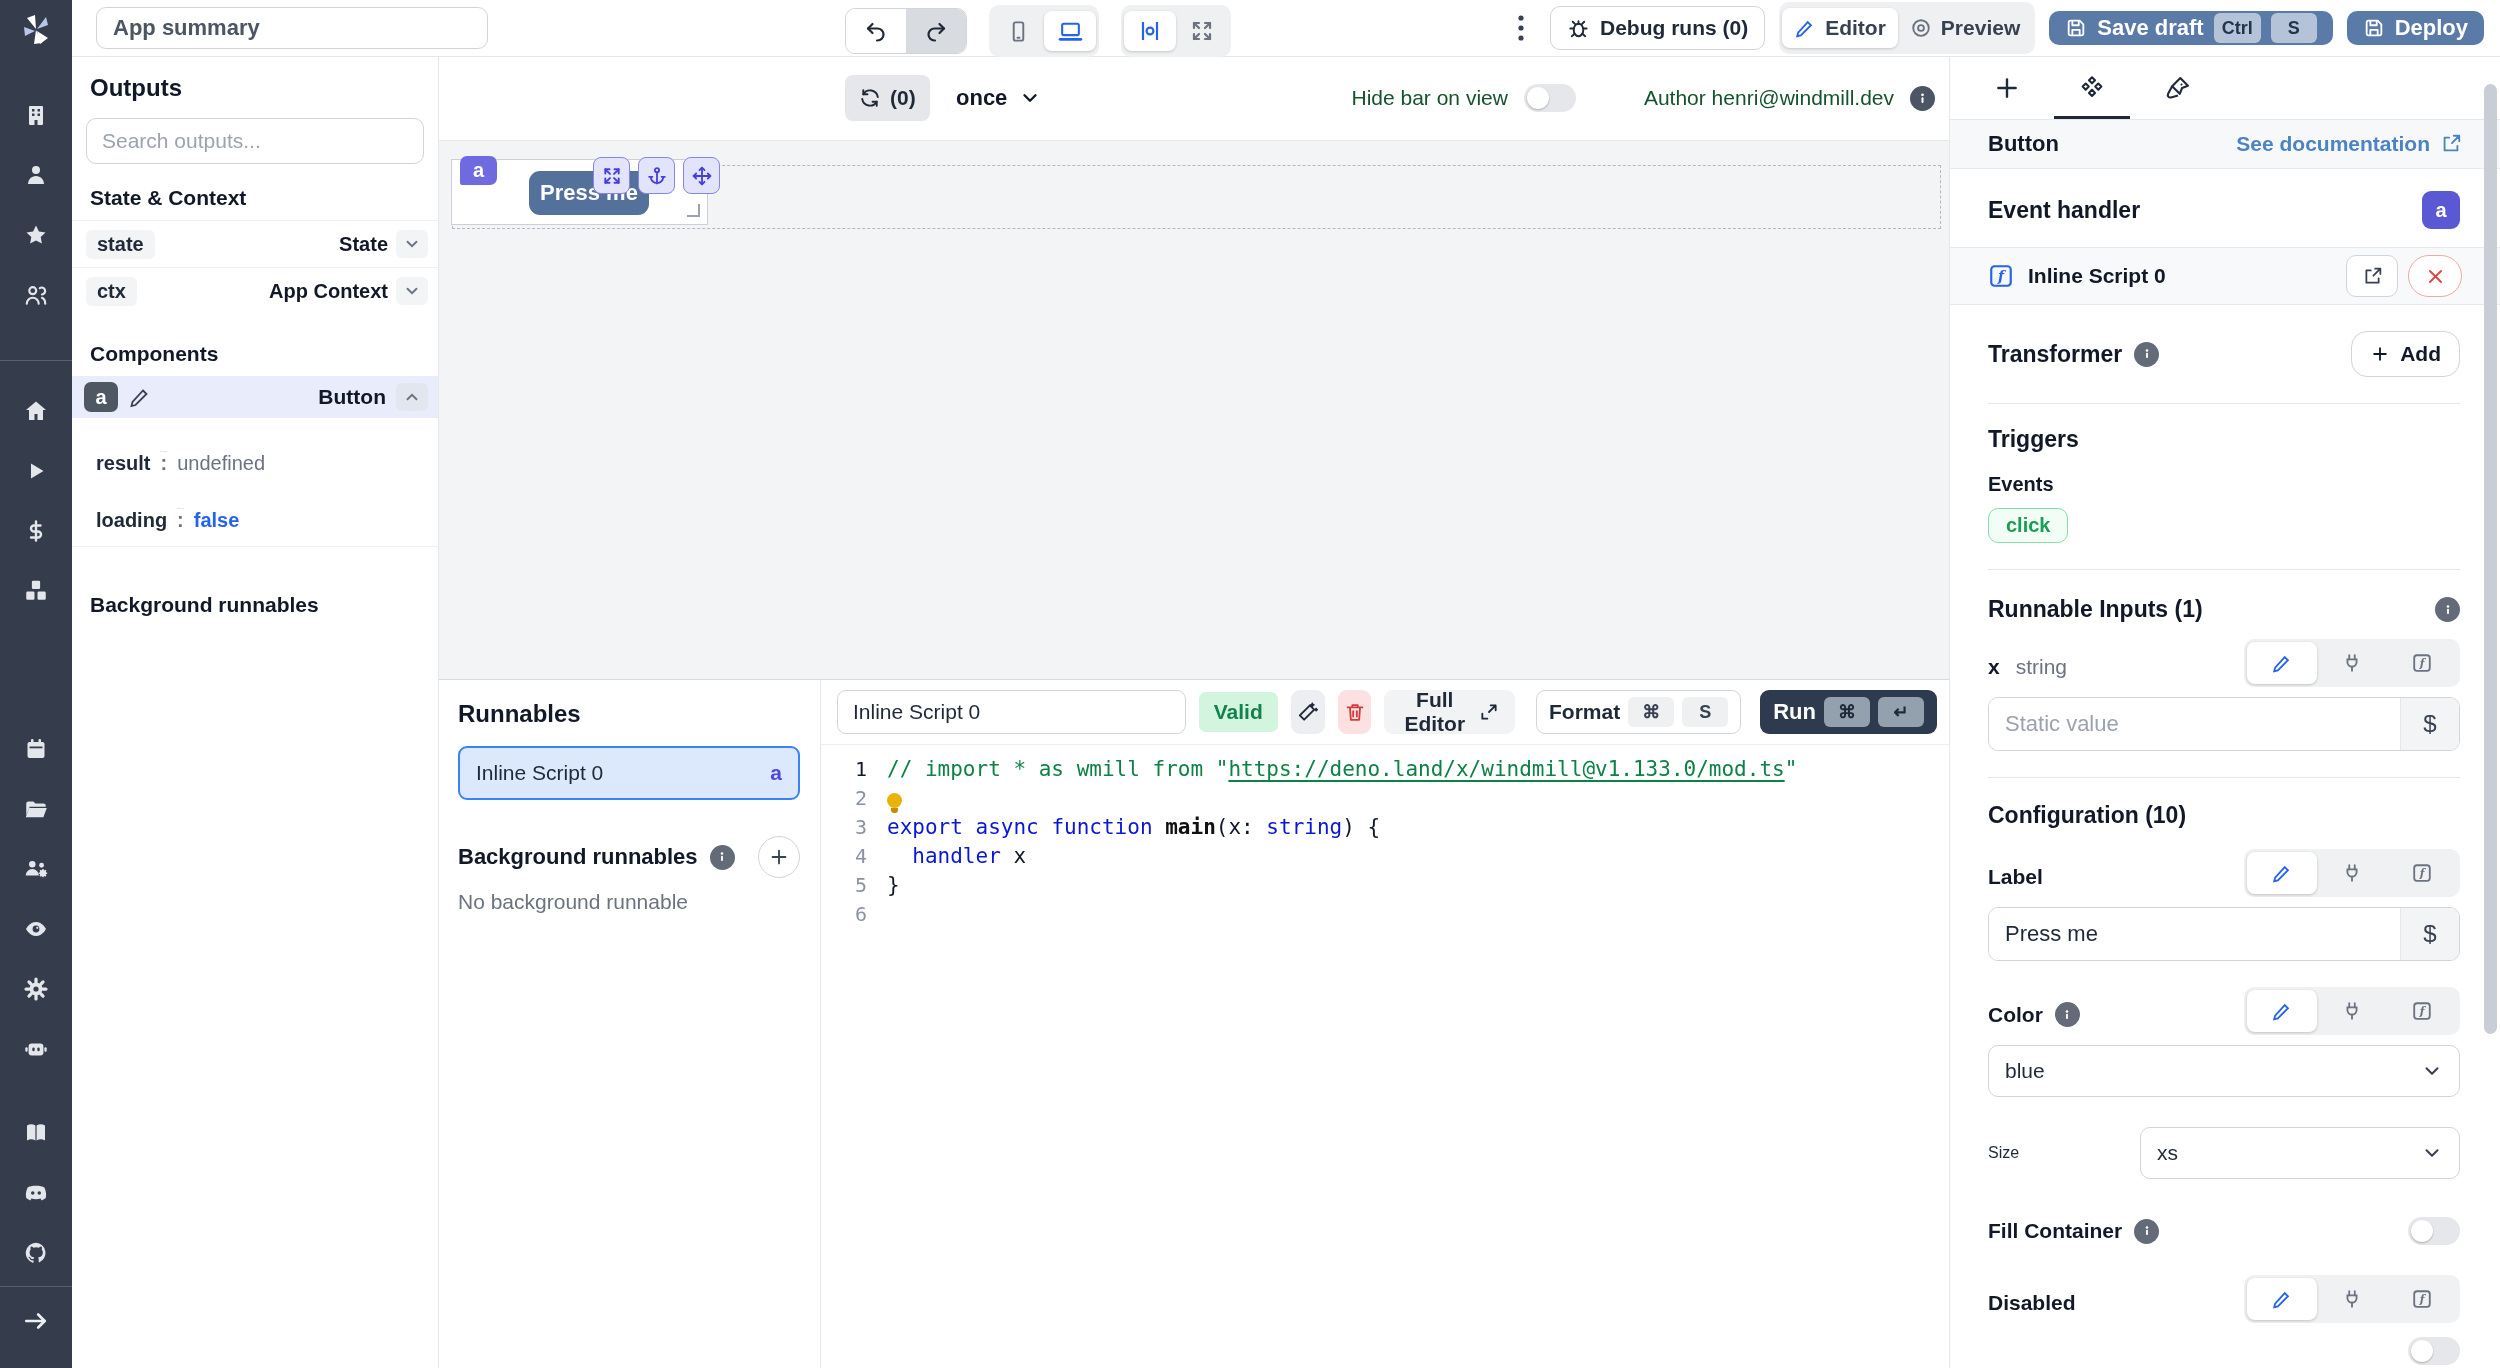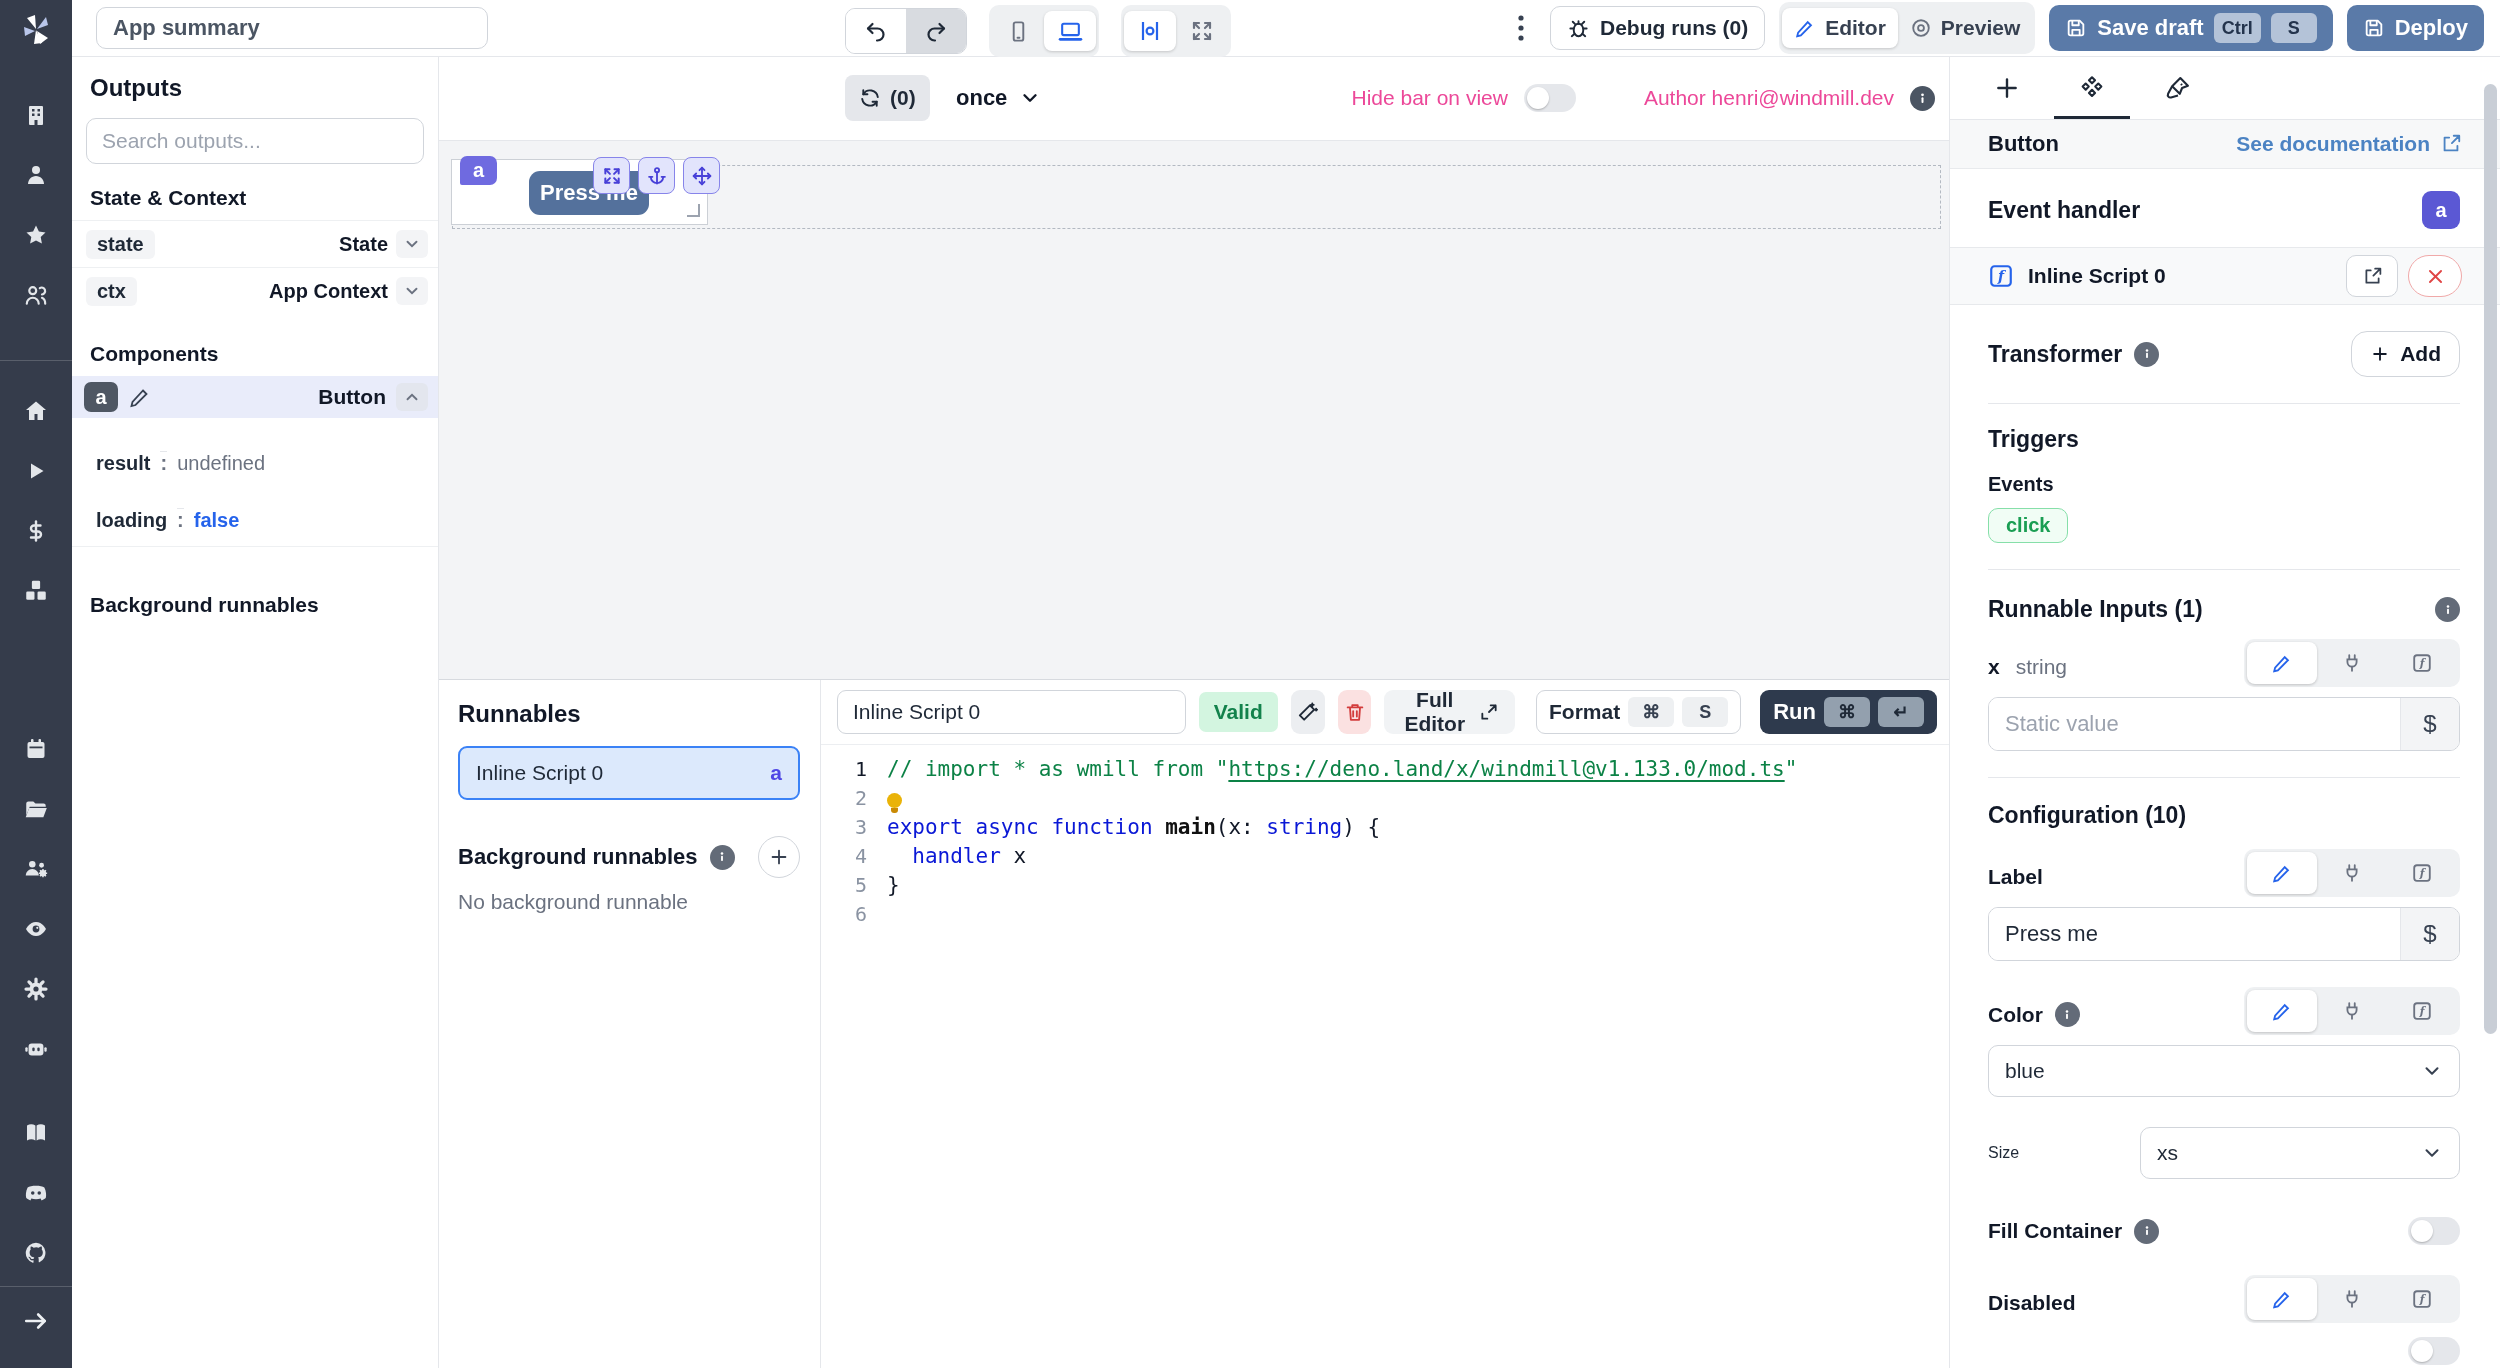--- a/index.html
+++ b/index.html
@@ -23,21 +23,21 @@
   .app-summary{position:absolute;left:24px;top:7px;width:358px;height:40px;border:1px solid #d1d5db;border-radius:10px;padding:0 16px;font-size:22px;font-weight:600;color:#4b5563;background:#fff;}
   .tb-center{position:absolute;left:773px;top:5px;display:flex;align-items:center;gap:22px;}
   .histgrp{display:flex;height:44px;border:1px solid #d1d5db;border-radius:10px;overflow:hidden;}
   .histgrp .cell{width:60px;display:flex;align-items:center;justify-content:center;background:#fff;}
   .histgrp .cell.pressed{background:#d8dbe0;}
   .seggrp{display:flex;align-items:center;height:46px;background:#eef0f2;border-radius:10px;padding:3px;}
   .seggrp .scell{height:40px;min-width:52px;padding:0 12px;display:flex;align-items:center;justify-content:center;gap:9px;border-radius:8px;color:#374151;font-size:21px;font-weight:600;}
   .seggrp .scell.on{background:#fff;box-shadow:0 1px 3px rgba(0,0,0,.18);}
   .tb-right{position:absolute;right:16px;top:5px;display:flex;align-items:center;gap:14px;height:46px;}
   .pillbtn{display:flex;align-items:center;gap:10px;height:44px;padding:0 16px;border:1px solid #d1d5db;border-radius:10px;background:#fff;font-size:21px;font-weight:600;color:#1f2937;}
-  .bluebtn{display:flex;align-items:center;gap:10px;height:46px;padding:0 16px;border-radius:10px;background:#5a7aa8;color:#fff;font-size:22px;font-weight:700;}
+  .bluebtn{display:flex;align-items:center;gap:10px;height:34px;padding:0 16px;border-radius:10px;background:#5a7aa8;color:#fff;font-size:22px;font-weight:700;}
   .kbd{display:inline-flex;align-items:center;justify-content:center;height:30px;min-width:30px;padding:0 8px;border-radius:6px;background:rgba(255,255,255,.55);color:#24344d;font-size:18px;font-weight:700;}
   .kbd.gray{background:#eef0f2;color:#374151;font-weight:600;}
   .kbd.onrun{background:#93a0ae;color:#1f2937;}
 
   
   .outputs{position:absolute;left:72px;top:56px;width:366px;bottom:0;background:#fff;border-right:1px solid #e5e7eb;z-index:10;}
   .outputs h2{margin:18px 0 0 18px;font-size:24px;font-weight:700;color:#111827;}
   .search-out{margin:16px 14px 0 14px;width:306px;height:44px;border:1px solid #d1d5db;border-radius:10px;padding:0 15px;font-size:21px;color:#374151;}
   .search-out::placeholder{color:#9ca3af;}
   .subhead{margin:22px 0 10px 18px;font-size:21px;font-weight:700;color:#111827;}
@@ -56,21 +56,21 @@
   .proprow .v{color:#6b7280;}
   .proprow .v.blue{color:#2563eb;font-weight:600;}
   .bg-divider{border-top:1px solid #eef0f2;margin-top:14px;}
 
   
   .center{position:absolute;left:438px;top:56px;width:1511px;bottom:0;}
   .canvas-toolbar{position:relative;height:84px;background:#fff;border-bottom:1px solid #e5e7eb;}
   .refresh-pill{position:absolute;left:407px;top:19px;height:46px;padding:0 14px;background:#e5e7eb;border-radius:8px;display:flex;align-items:center;gap:9px;font-size:21px;font-weight:600;color:#1f2937;}
   .once-dd{position:absolute;left:518px;top:19px;height:46px;display:flex;align-items:center;gap:12px;font-size:22px;font-weight:700;color:#111827;}
   .ct-right{position:absolute;right:14px;top:19px;height:46px;display:flex;align-items:center;gap:16px;}
-  .ct-right .lbl{font-size:21px;color:#ec4899;}
+  .ct-right .lbl{font-size:21px;color:#14532d;}
   .toggle{position:relative;width:52px;height:28px;background:#e5e7eb;border-radius:999px;}
   .toggle .knob{position:absolute;left:3px;top:3px;width:22px;height:22px;border-radius:50%;background:#fff;box-shadow:0 1px 2px rgba(0,0,0,.25);}
   .author-gap{margin-left:52px;}
   .canvas{position:relative;height:538px;background:#f3f4f6;}
   .grid-row{position:absolute;left:14px;right:8px;top:24px;height:62px;border:1px dashed #b3b9c2;}
   .comp-box{position:absolute;left:13px;top:18px;width:255px;height:64px;background:#fff;border:1px solid #ccd0d6;}
   .comp-id{position:absolute;left:8px;top:-4px;width:37px;height:29px;background:#6f6ae0;border-radius:7px 7px 7px 2px;color:#fff;font-size:20px;font-weight:700;display:flex;align-items:center;justify-content:center;}
   .pressme{position:absolute;left:77px;top:11px;width:120px;height:44px;background:#54719c;border-radius:11px;color:#fff;font-size:22px;font-weight:700;}
   .handle{position:absolute;top:-3px;width:35px;height:35px;background:#e2e4fc;border:1px solid #8784ea;border-radius:8px;display:flex;align-items:center;justify-content:center;}
   .h-expand{left:141px;} .h-anchor{left:186px;} .h-move{left:231px;}

